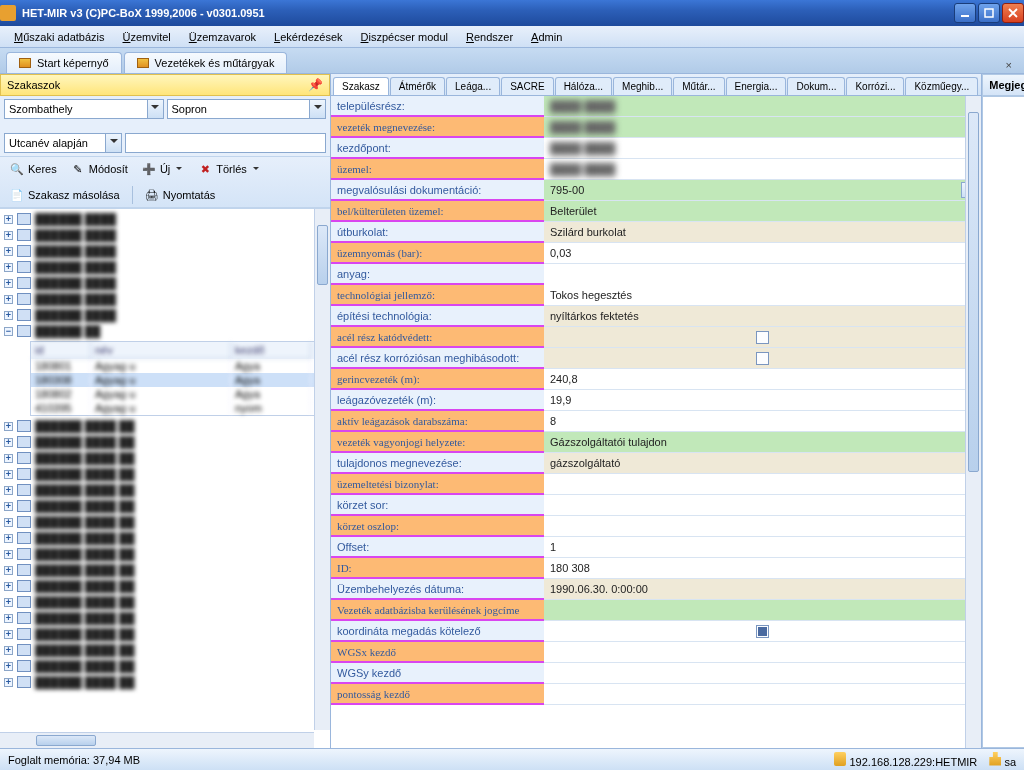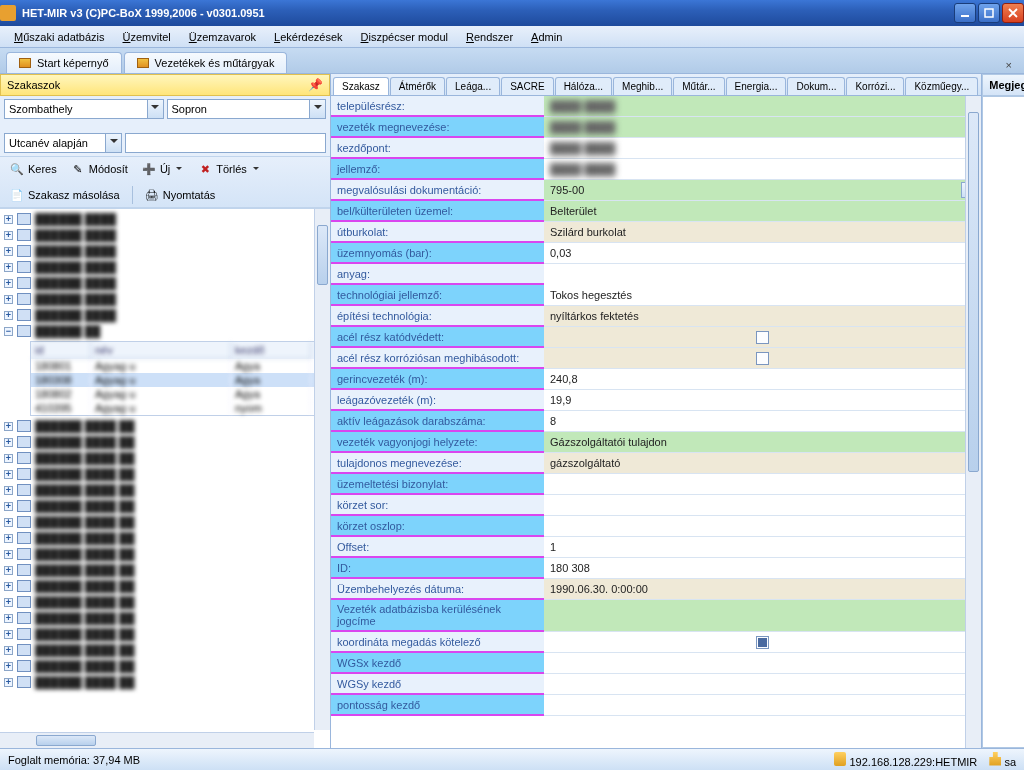--- a/index.html
+++ b/index.html
@@ -63,21 +63,21 @@
 
 
 .center { flex: 1; display: flex; flex-direction: column; background: #fff; border-right: 1px solid #9ab6dc; }
 .ctabs { height: 22px; background: linear-gradient(#e6effb,#d0e2f6); display: flex; align-items: flex-end; padding: 0 2px; border-bottom: 1px solid #9ab6dc; }
 .ctab { padding: 3px 8px; border: 1px solid #9ab6dc; border-bottom: none; background: #e0ecfa; margin-right: 1px; border-radius: 3px 3px 0 0; white-space: nowrap; font-size: 10px; }
 .ctab.active { background: #fff; }
 .grid { flex: 1; overflow: hidden; position: relative; }
 .row { display: flex; min-height: 21px; align-items: stretch; }
 .row .lcell { width: 213px; padding: 3px 6px; border-bottom: 2px solid #d946ef; color: #335a9e; display: flex; align-items: center; }
 .row .vcell { flex: 1; padding: 3px 6px; border-bottom: 1px solid #d8e4f2; color: #222; background: #fff; display: flex; align-items: center; position: relative; }
-.row.alt .lcell { background: #7dd3fc; }
+.row.alt .lcell { background: #fdba74; font-family: Liberation Serif, serif; }
 .row:not(.alt) .lcell { background: #e8f1fc; }
 .row .vcell.green { background: #c1e8b9; }
 .row .vcell.beige { background: #efe9d7; }
 .row .vcell .chk { width: 13px; height: 13px; border: 1px solid #7a96c0; background: #fcfdff; margin: 0 auto; display: inline-flex; align-items: center; justify-content: center; }
 .row .vcell .chk.checked::after { content: ""; width: 9px; height: 9px; background: #4a6aa0; }
 .row .vcell .more { position: absolute; right: 2px; top: 2px; bottom: 2px; width: 18px; background: linear-gradient(#eef5fd,#cde0f5); border: 1px solid #8aa8cf; display: flex; align-items: center; justify-content: center; font-size: 9px; letter-spacing: 1px; }
 .blurv { filter: blur(3px); color: #666; }
 .center .vscroll { position: absolute; right: 0; top: 0; bottom: 0; width: 16px; background: #e8eef7; border-left: 1px solid #c0d0e8; }
 .center .vscroll .thumb { position: absolute; left: 2px; right: 2px; top: 16px; height: 360px; background: linear-gradient(#dce8f8,#b8d0ec); border: 1px solid #8aa8cf; border-radius: 2px; }
 
@@ -386,21 +386,21 @@
             <span class="blurv">████ ████</span>
           </div>
         </div>
         <div class="row">
           <div class="lcell">kezdőpont:</div>
           <div class="vcell ">
             <span class="blurv">████ ████</span>
           </div>
         </div>
         <div class="row alt">
-          <div class="lcell">jellemző:</div>
+          <div class="lcell">üzemel:</div>
           <div class="vcell ">
             <span class="blurv">████ ████</span>
           </div>
         </div>
         <div class="row">
           <div class="lcell">megvalósulási dokumentáció:</div>
           <div class="vcell green">795-00<span class="more">...</span></div>
         </div>
         <div class="row alt">
           <div class="lcell">bel/külterületen üzemel:</div>

